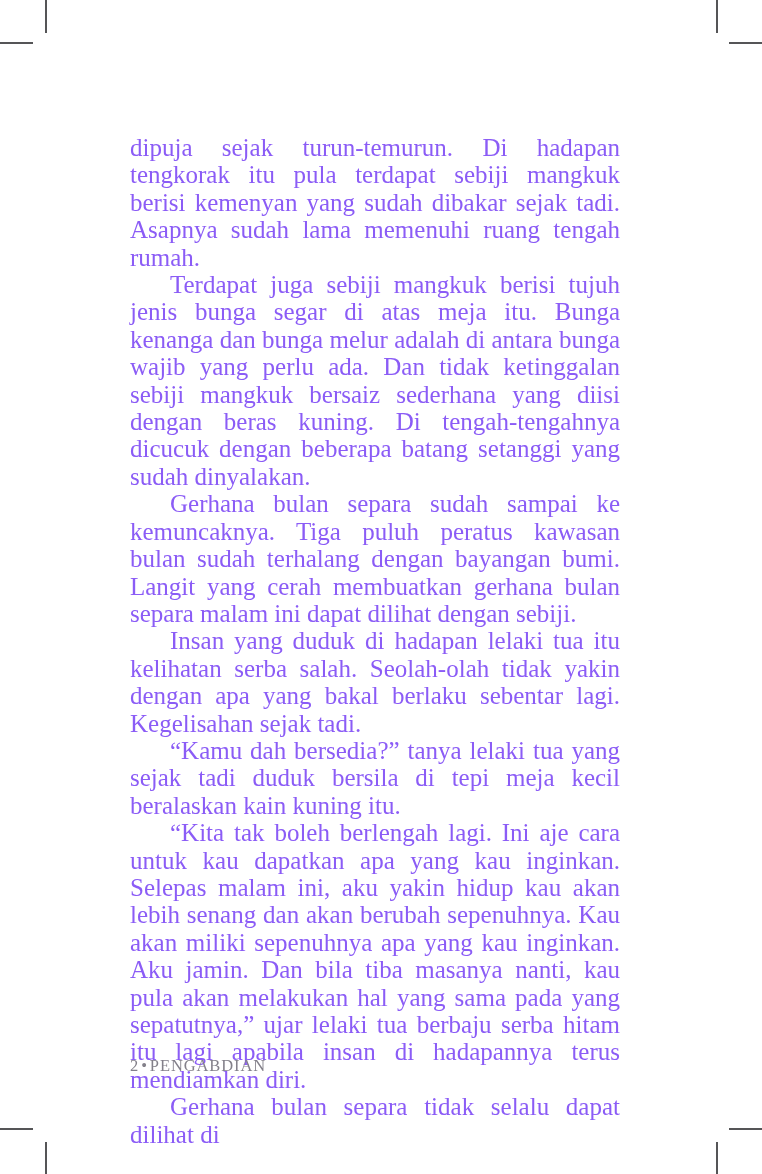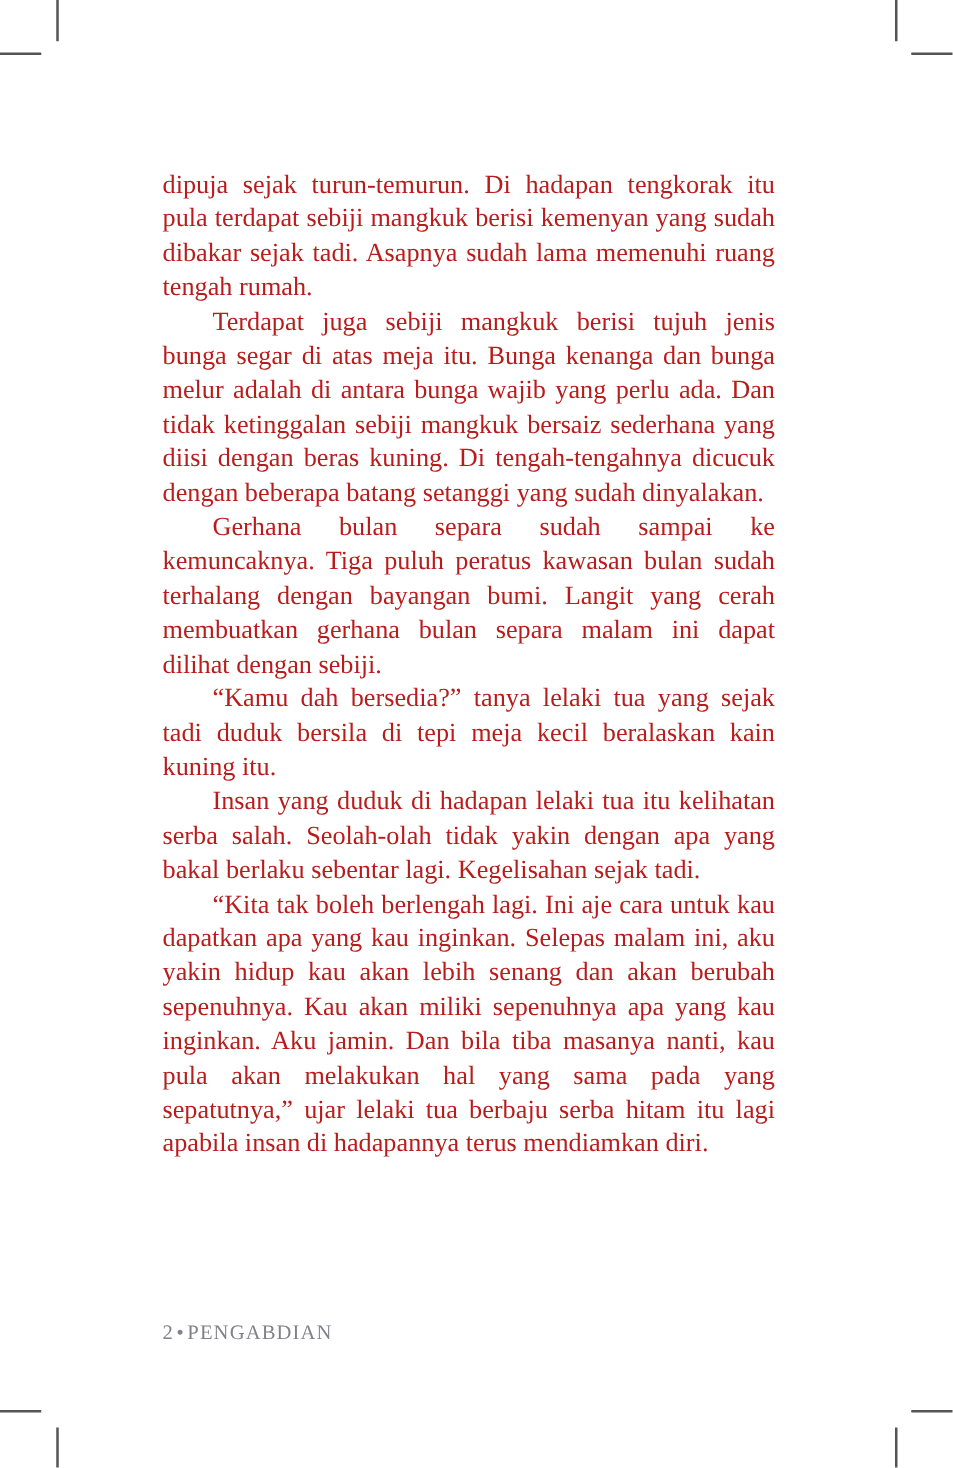--- a/index.html
+++ b/index.html
@@ -43,23 +43,23 @@
     position: absolute;
     left: 130px;
     top: 134px;
     width: 490px;
   }
 
   .para {
     margin: 0;
     text-align: justify;
     text-justify: inter-word;
-    font-size: 21px;
+    font-size: 25px;
     line-height: 27.4px;
-    color: #b91c1c;
+    color: #8b5cf6;
     text-indent: 40px;
     hyphens: none;
     -webkit-hyphens: none;
   }
   .para.first { text-indent: 0; }
   .para:last-child { text-align-last: left; }
 
   
   .footer {
     position: absolute;
@@ -83,22 +83,23 @@
   <div class="crop crop-h crop-tr-h"></div>
   <div class="crop crop-v crop-bl-v"></div>
   <div class="crop crop-h crop-bl-h"></div>
   <div class="crop crop-v crop-br-v"></div>
   <div class="crop crop-h crop-br-h"></div>
 
   <div class="textblock">
     <p class="para first">dipuja sejak turun-temurun. Di hadapan tengkorak itu pula terdapat sebiji mangkuk berisi kemenyan yang sudah dibakar sejak tadi. Asapnya sudah lama memenuhi ruang tengah rumah.</p>
     <p class="para">Terdapat juga sebiji mangkuk berisi tujuh jenis bunga segar di atas meja itu. Bunga kenanga dan bunga melur adalah di antara bunga wajib yang perlu ada. Dan tidak ketinggalan sebiji mangkuk bersaiz sederhana yang diisi dengan beras kuning. Di tengah-tengahnya dicucuk dengan beberapa batang setanggi yang sudah dinyalakan.</p>
     <p class="para">Gerhana bulan separa sudah sampai ke kemuncaknya. Tiga puluh peratus kawasan bulan sudah terhalang dengan bayangan bumi. Langit yang cerah membuatkan gerhana bulan separa malam ini dapat dilihat dengan sebiji.</p>
+    <p class="para">Insan yang duduk di hadapan lelaki tua itu kelihatan serba salah. Seolah-olah tidak yakin dengan apa yang bakal berlaku sebentar lagi. Kegelisahan sejak tadi.</p>
     <p class="para">“Kamu dah bersedia?” tanya lelaki tua yang sejak tadi duduk bersila di tepi meja kecil beralaskan kain kuning itu.</p>
-    <p class="para">Insan yang duduk di hadapan lelaki tua itu kelihatan serba salah. Seolah-olah tidak yakin dengan apa yang bakal berlaku sebentar lagi. Kegelisahan sejak tadi.</p>
     <p class="para">“Kita tak boleh berlengah lagi. Ini aje cara untuk kau dapatkan apa yang kau inginkan. Selepas malam ini, aku yakin hidup kau akan lebih senang dan akan berubah sepenuhnya. Kau akan miliki sepenuhnya apa yang kau inginkan. Aku jamin. Dan bila tiba masanya nanti, kau pula akan melakukan hal yang sama pada yang sepatutnya,” ujar lelaki tua berbaju serba hitam itu lagi apabila insan di hadapannya terus mendiamkan diri.</p>
+    <p class="para">Gerhana bulan separa tidak selalu dapat dilihat di</p>
   </div>
 
   <div class="footer">
     <span>2</span><span class="dot">•</span><span>PENGABDIAN</span>
   </div>
 
 </div>
 
 </body></html>

